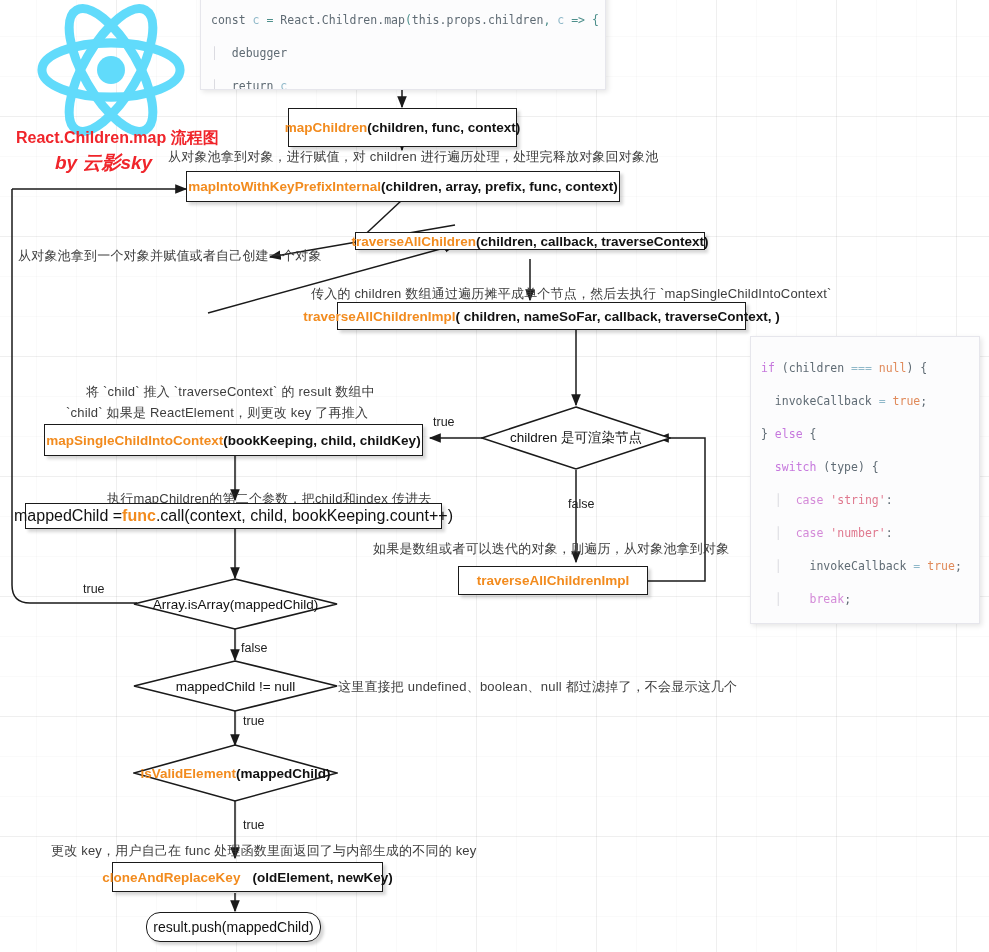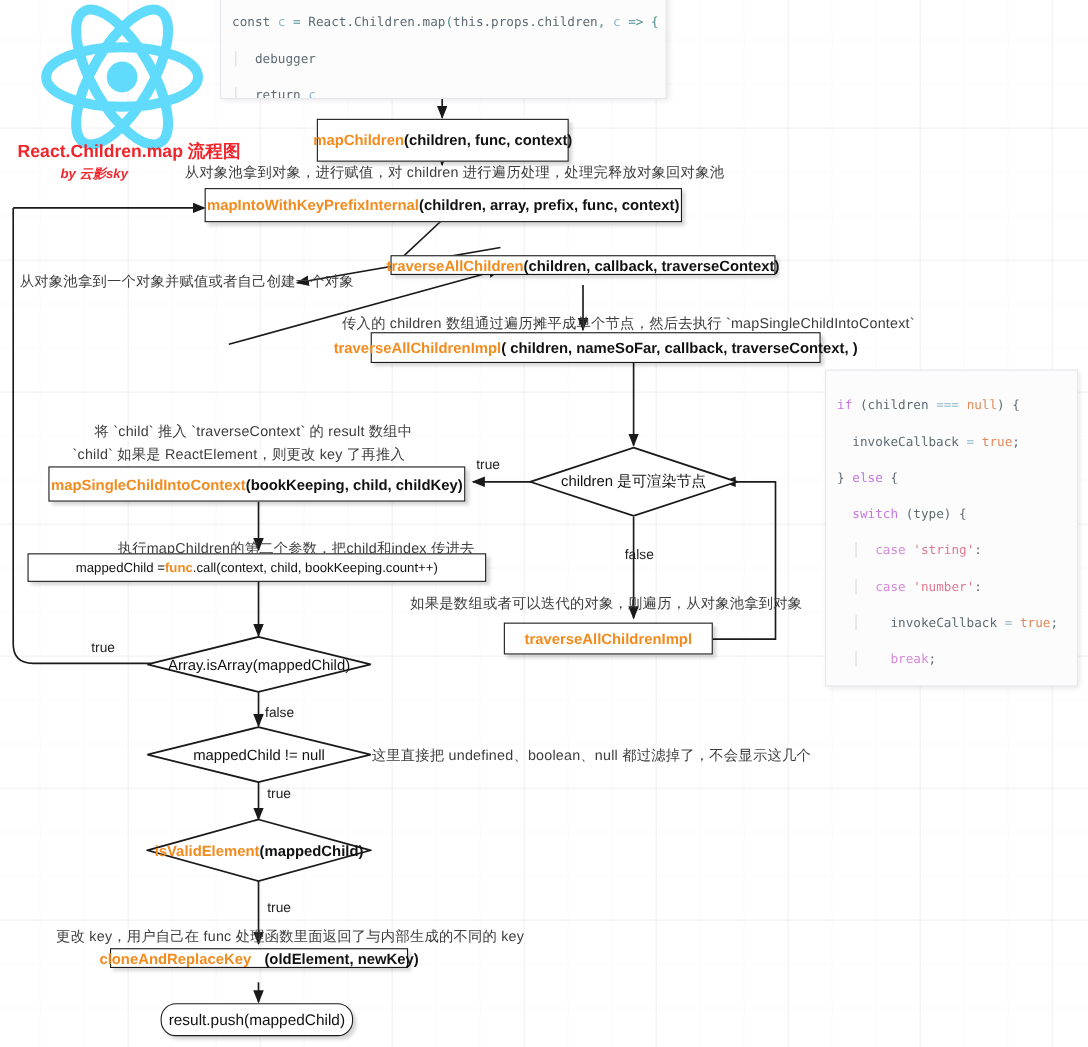--- a/index.html
+++ b/index.html
@@ -92,21 +92,21 @@
 
   
   #logo{position:absolute;left:22px;top:-4px;width:178px;height:148px;}
   .title{
     position:absolute;
     color:#f0252b;
     font-weight:bold;
     white-space:nowrap;
   }
   #title1{left:16px;top:128px;font-size:16px;}
-  #title2{left:55px;top:150px;font-size:12px;font-style:italic;}
+  #title2{left:55px;top:150px;font-size:19px;font-style:italic;}
 </style>
 </head>
 <body>
 
 <div id="canvas">
 
   <svg id="logo" viewBox="0 0 200 180">
     <g fill="none" stroke="#61dbfb" stroke-width="11">
       <ellipse cx="100" cy="90" rx="84" ry="33"></ellipse>
       <ellipse cx="100" cy="90" rx="84" ry="33" transform="rotate(60 100 90)"></ellipse>
@@ -229,31 +229,31 @@
     <span class="fn">traverseAllChildrenImpl</span>
       <span class="plain">( children, nameSoFar, callback, traverseContext, )</span>
   </div>
 
 
   <div class="node fnbold" style="left:44px;top:424px;width:379px;height:32px;">
     <span class="fn">mapSingleChildIntoContext</span>
       <span class="plain">(bookKeeping, child, childKey)</span>
   </div>
 
-  <div class="node light" style="left:25px;top:503px;width:417px;height:26px;font-size:12px;text-align:right;">
+  <div class="node light" style="left:25px;top:503px;width:417px;height:26px;font-size:16px;text-align:right;">
     <span>mappedChild = </span>
       <span class="fn">func</span>
       <span>.call(context, child, bookKeeping.count++)</span>
   </div>
 
   <div class="node fnbold" style="left:458px;top:566px;width:190px;height:29px;">
     <span class="fn">traverseAllChildrenImpl</span>
   </div>
 
-  <div class="node fnbold" style="left:100px;top:862px;width:271px;height:18px;gap:12px;">
+  <div class="node fnbold" style="left:112px;top:862px;width:271px;height:30px;gap:12px;">
     <span class="fn">cloneAndReplaceKey</span>
       <span class="plain">(oldElement, newKey)</span>
   </div>
 
   <div class="node rounded light" style="left:146px;top:912px;width:175px;height:30px;font-size:14px;">
     <span>result.push(mappedChild)</span>
   </div>
 
   <div class="diamond" style="left:481px;top:406px;width:190px;height:64px;">
     <svg width="190" height="64" style="position:absolute;left:0;top:0;">

